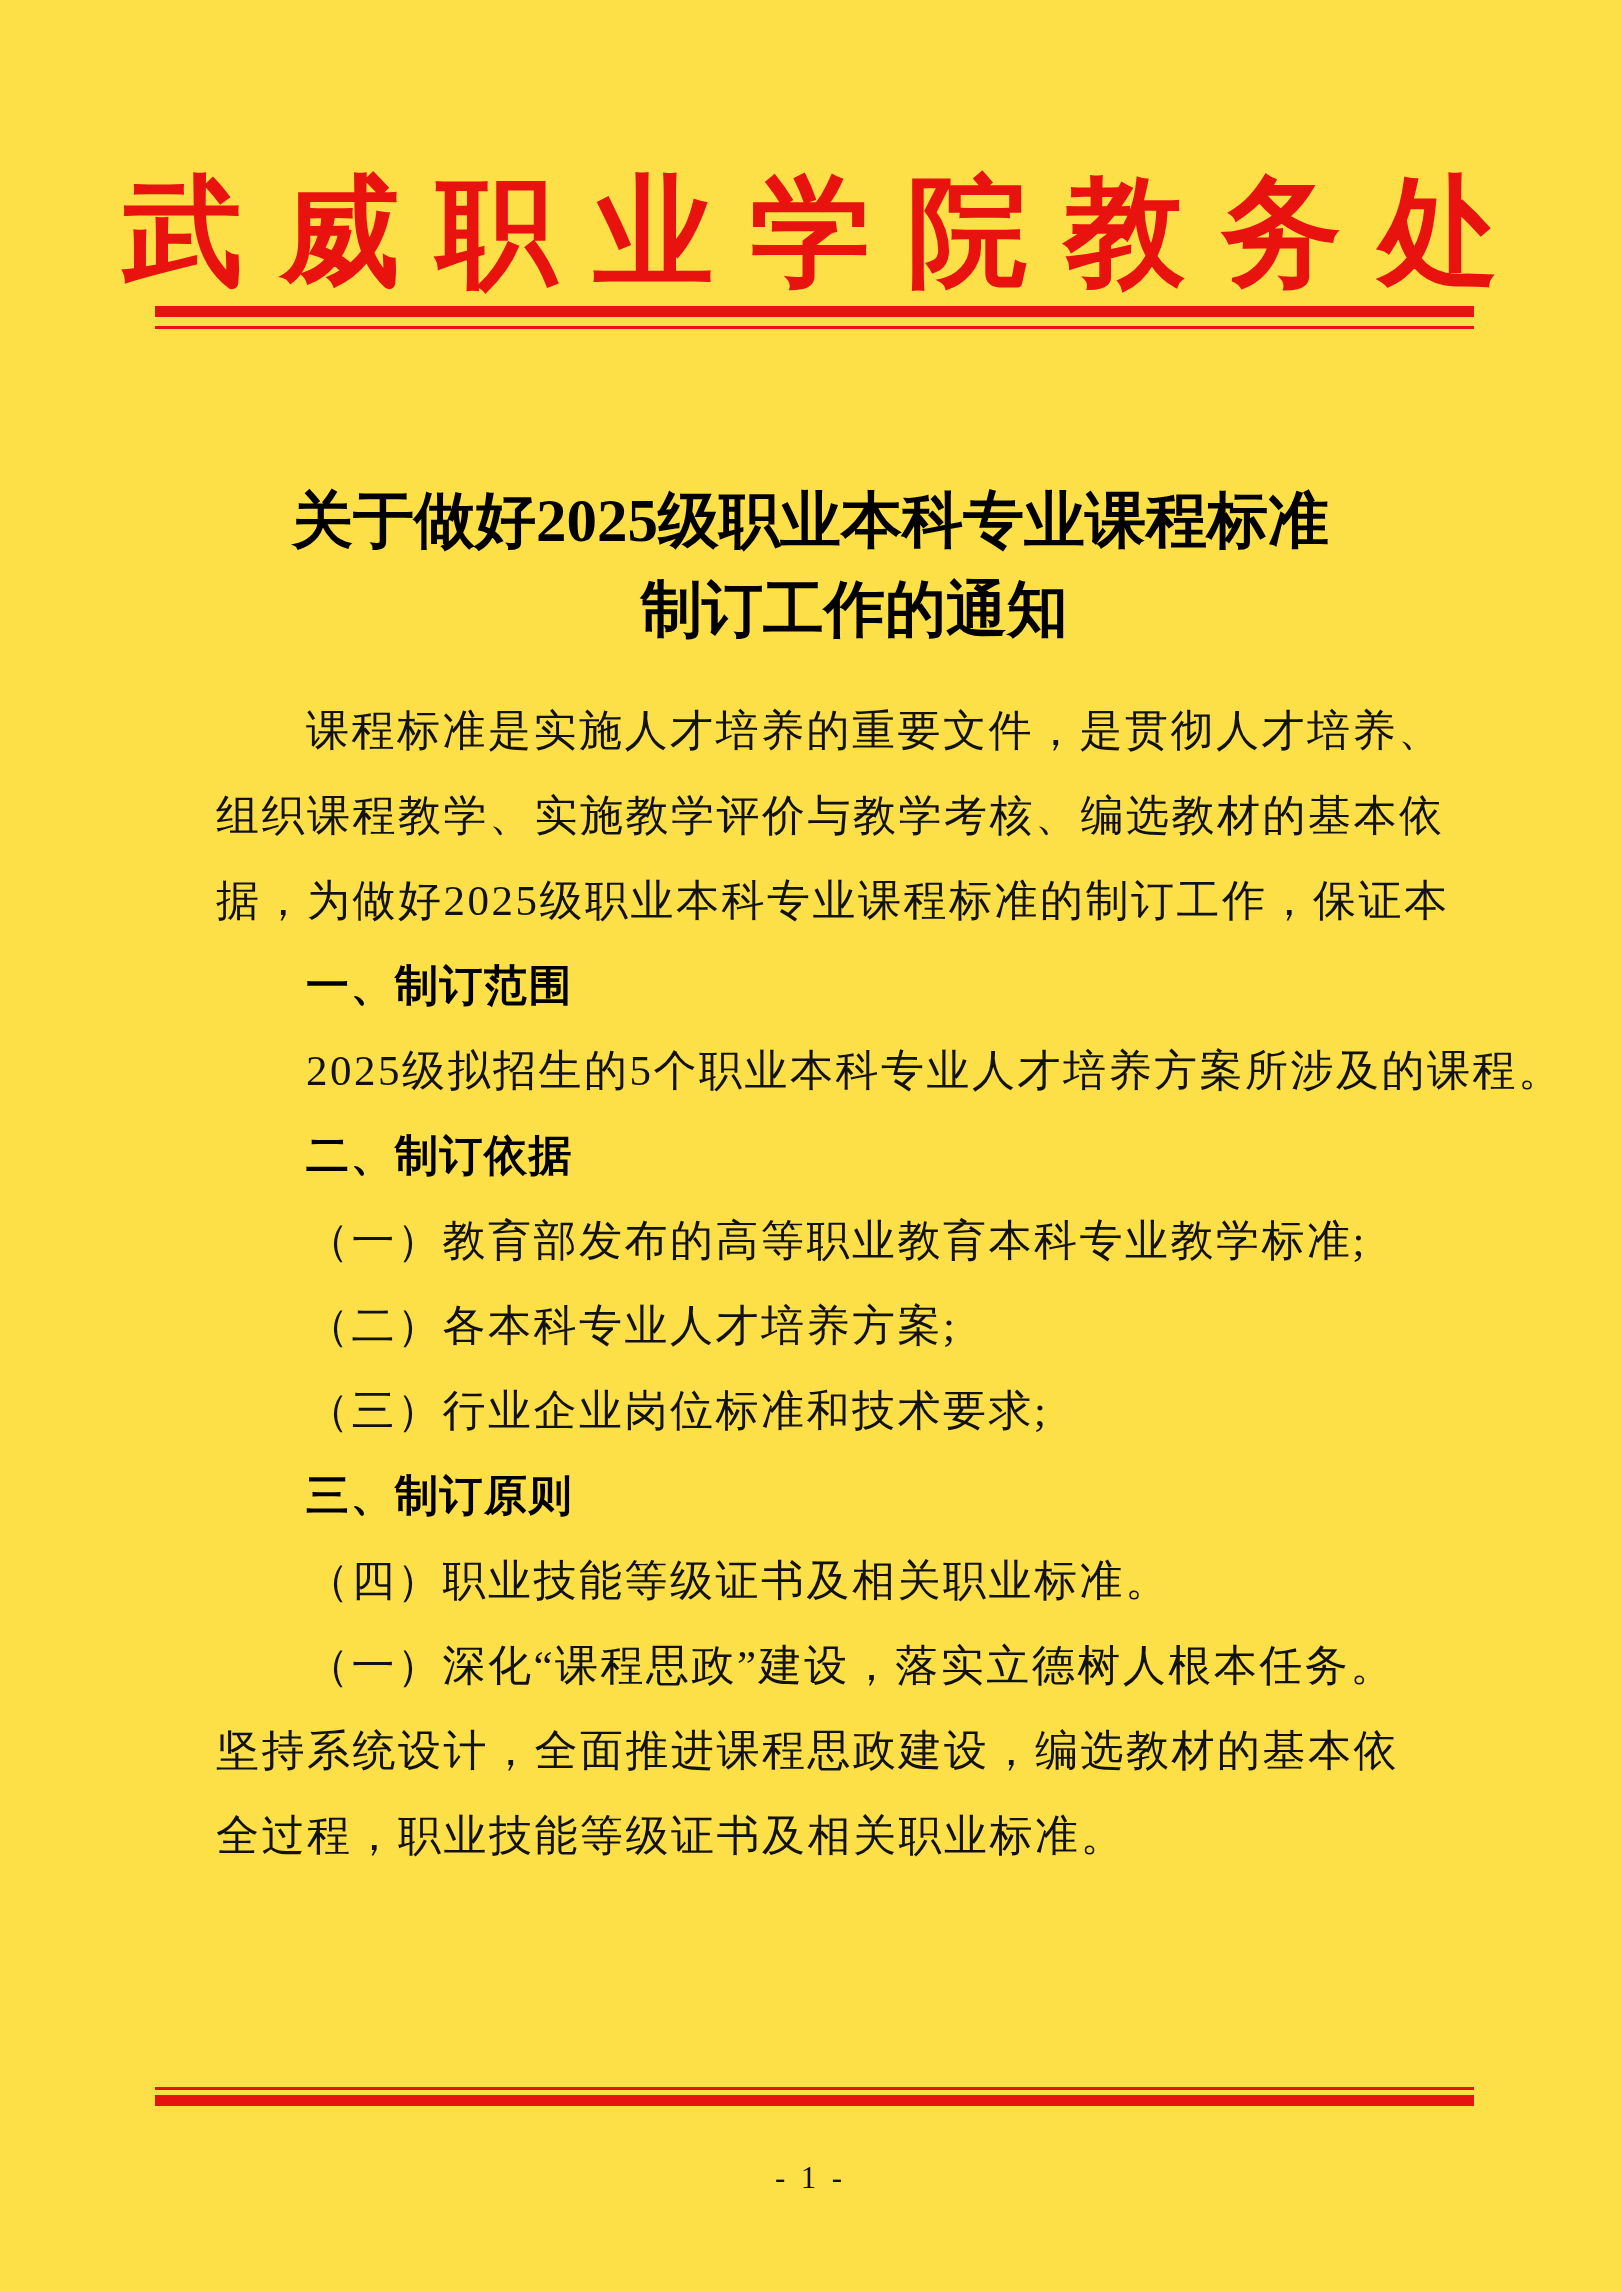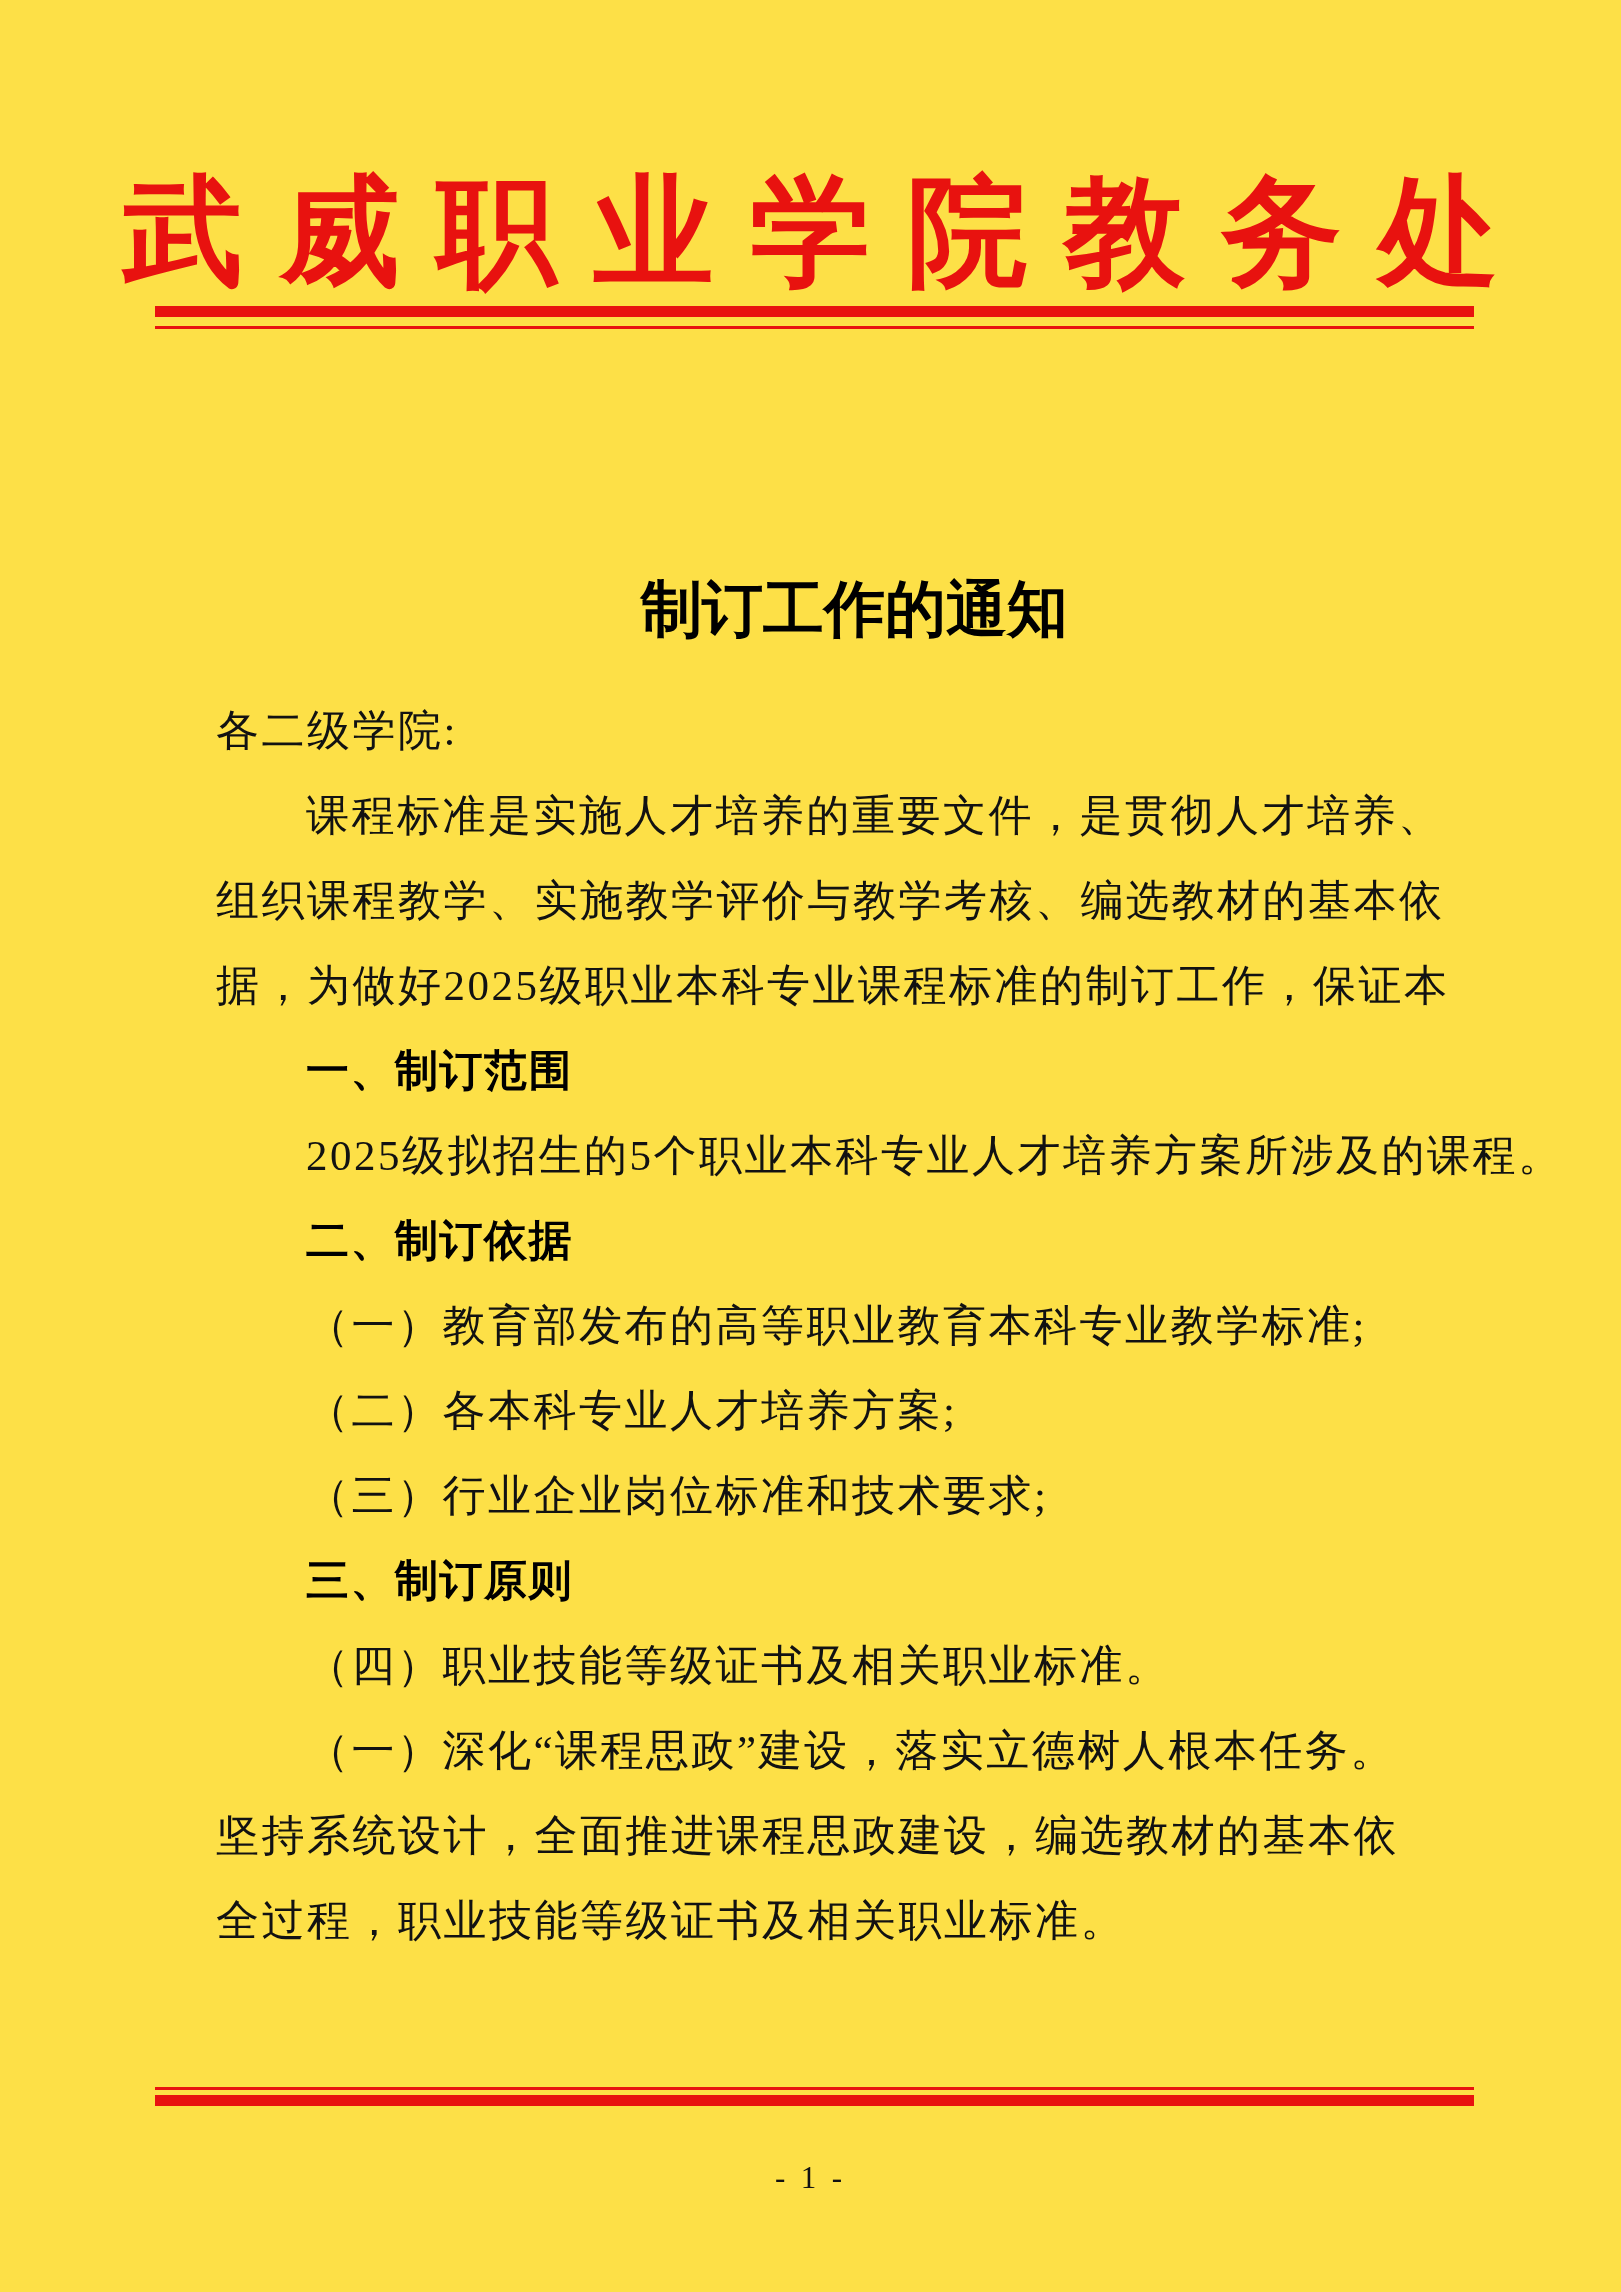--- a/index.html
+++ b/index.html
@@ -87,24 +87,24 @@
 </head>
 <body>
 
 <div class="page">
 
   <div class="letterhead">武威职业学院教务处</div>
 
   <div class="rule rule-thick-top"></div>
   <div class="rule rule-thin-top"></div>
 
+  <div class="doc-title doc-title-1">关于做好2025级职业本科专业课程标准</div>
   <div class="doc-title doc-title-2">制订工作的通知</div>
 
   <div class="body-text">
-    <div class="line">各二级学院:</div>
     <div class="line indent">课程标准是实施人才培养的重要文件，是贯彻人才培养、</div>
     <div class="line">组织课程教学、实施教学评价与教学考核、编选教材的基本依</div>
     <div class="line">据，为做好2025级职业本科专业课程标准的制订工作，保证本</div>
     <div class="line heading">一、制订范围</div>
     <div class="line indent">2025级拟招生的5个职业本科专业人才培养方案所涉及的课程。</div>
     <div class="line heading">二、制订依据</div>
     <div class="line indent">（一）教育部发布的高等职业教育本科专业教学标准;</div>
     <div class="line indent">（二）各本科专业人才培养方案;</div>
     <div class="line indent">（三）行业企业岗位标准和技术要求;</div>
     <div class="line heading">三、制订原则</div>

